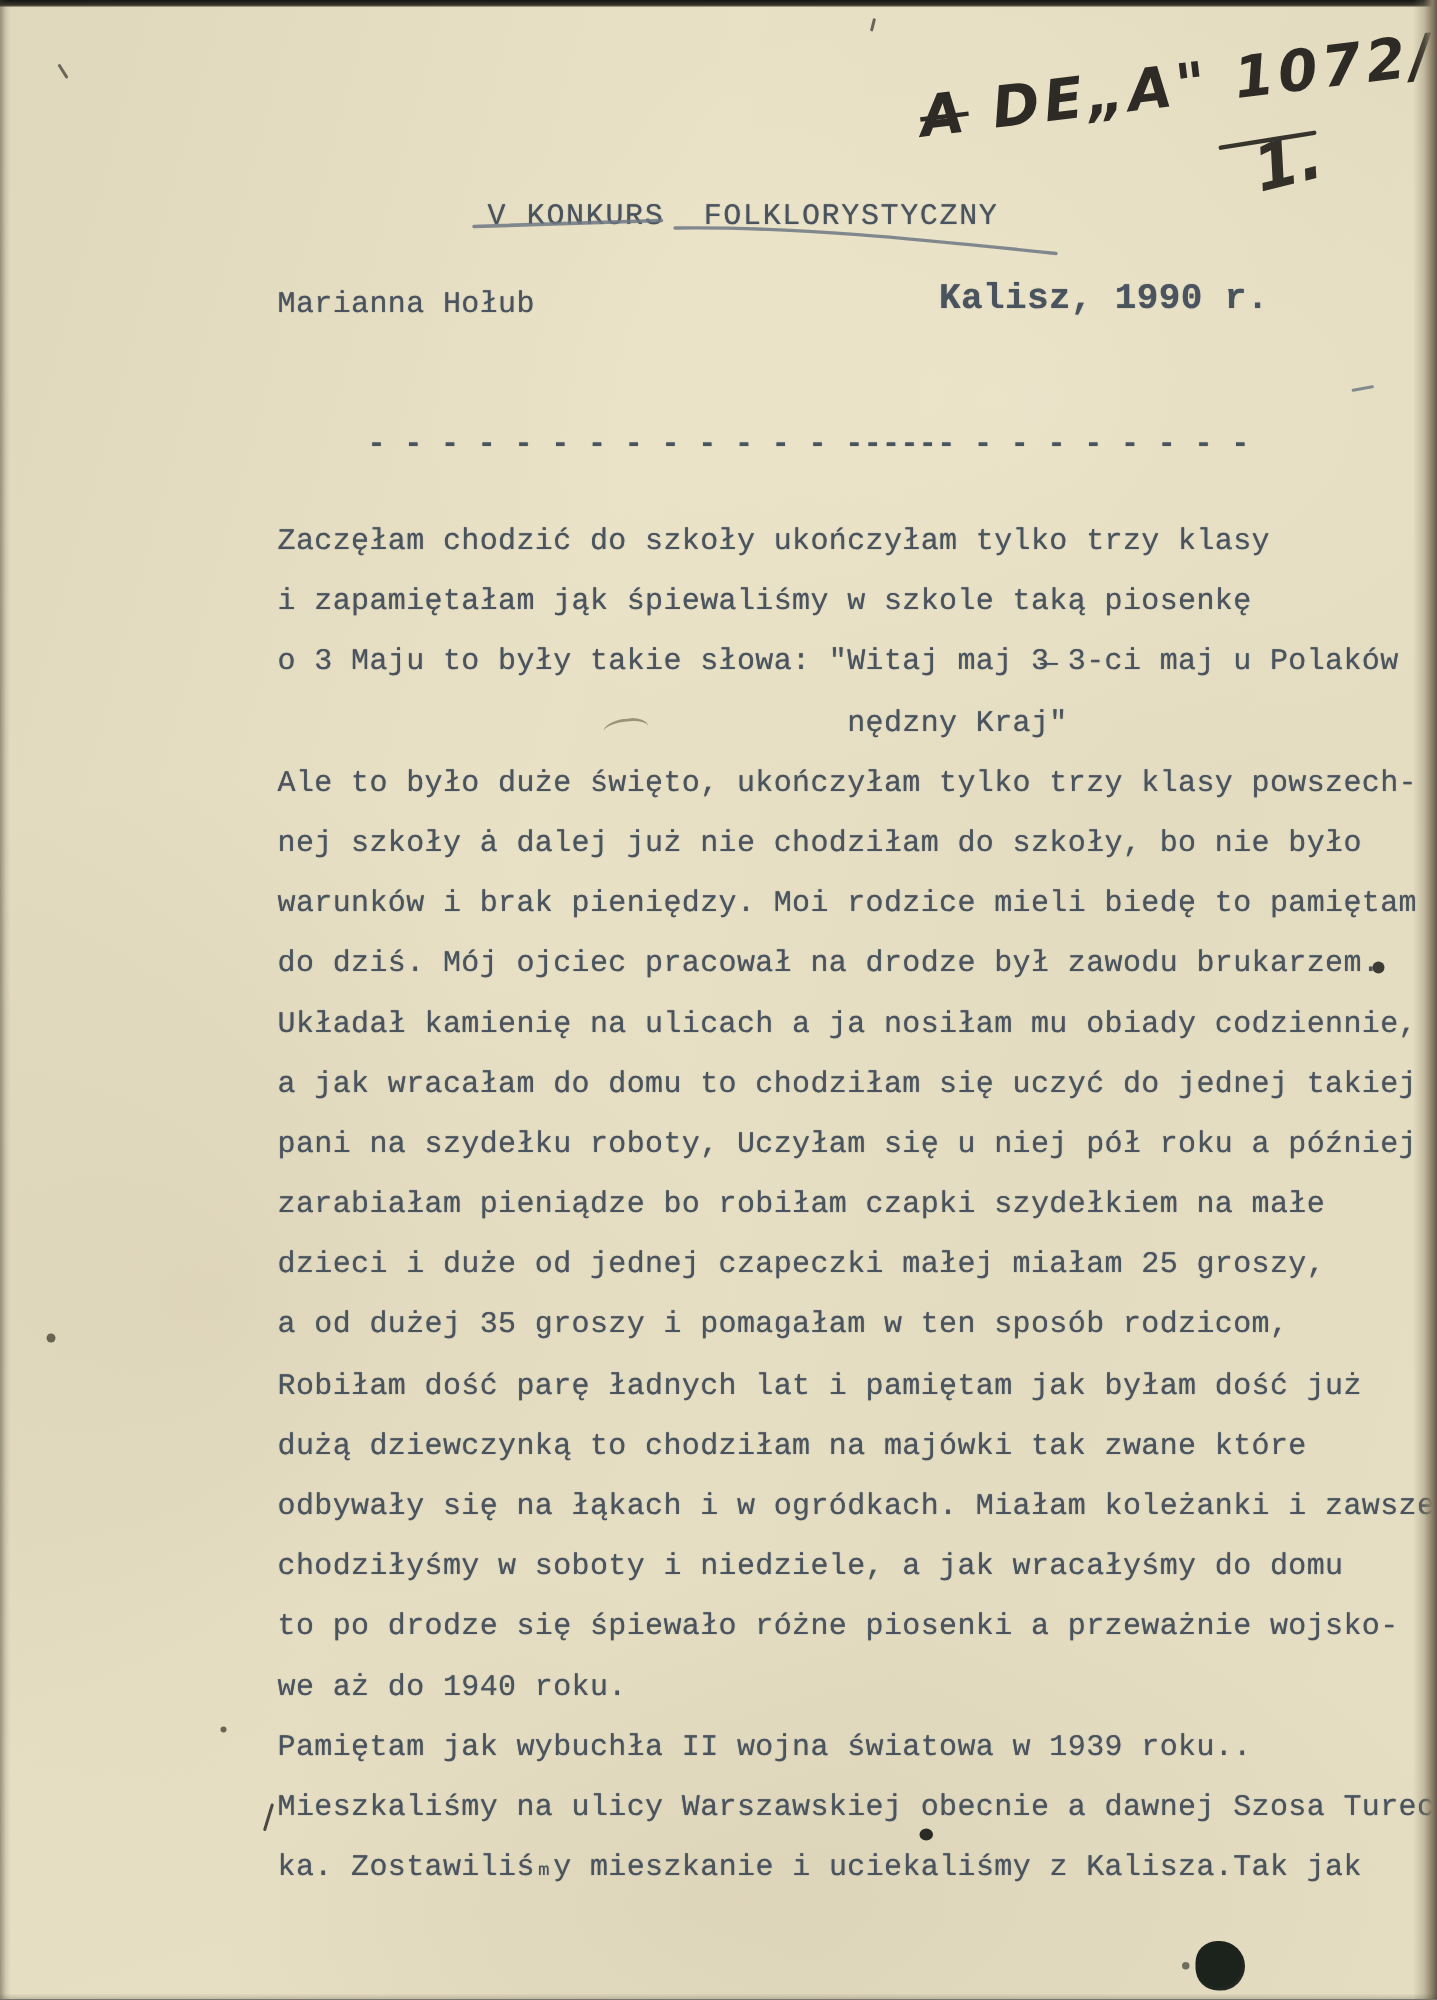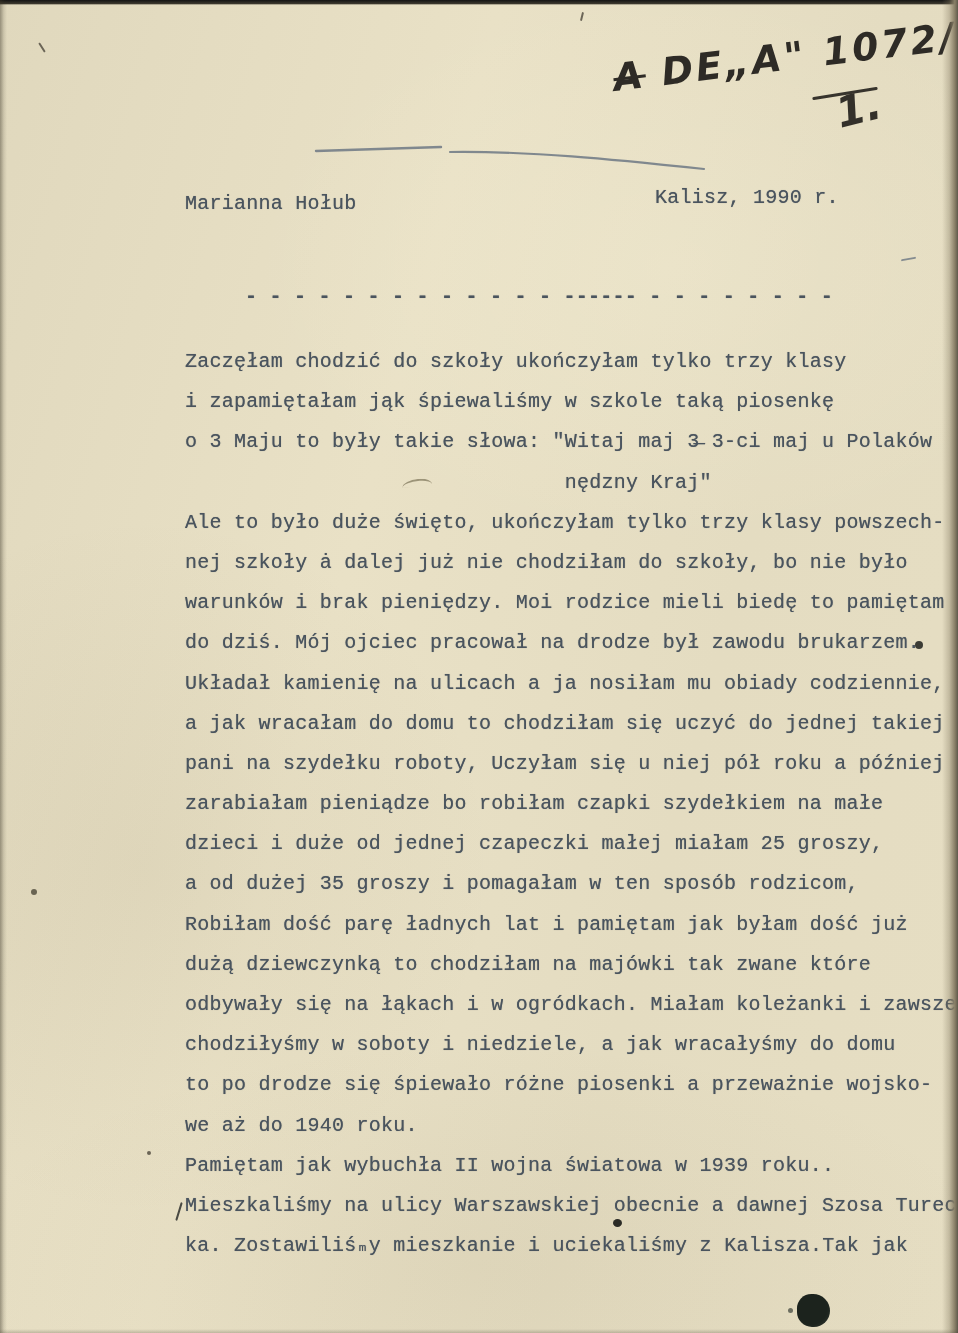--- a/index.html
+++ b/index.html
@@ -18,21 +18,21 @@
   
   .edge-top{position:absolute;left:0;top:0;width:100%;height:5px;background:linear-gradient(#141414,#3a362c 70%,rgba(58,54,44,0));}
   .edge-left{position:absolute;left:0;top:0;width:7px;height:100%;background:linear-gradient(90deg,rgba(60,55,40,0.45),rgba(60,55,40,0.12) 55%,rgba(0,0,0,0));}
   .edge-right{position:absolute;right:0;top:0;width:16px;height:100%;background:linear-gradient(90deg,rgba(0,0,0,0),rgba(130,120,95,0.35) 45%,#8a8068 80%,#5e594b);}
   .edge-bottom{position:absolute;left:0;bottom:0;width:100%;height:4px;background:linear-gradient(rgba(0,0,0,0),rgba(70,65,50,0.25));}
 
   .typed{color:#4a545e;text-shadow:0 0 0.7px rgba(74,84,94,0.75);letter-spacing:0.25px;white-space:pre;}
 
   .title{position:absolute;left:325px;top:133px;font-size:20px;letter-spacing:1.1px;}
   .author{position:absolute;left:185px;top:192px;font-size:20px;}
-  .place-date{position:absolute;left:655px;top:186px;font-size:20px;}
+  .place-date{position:absolute;left:626px;top:186px;font-size:24px;font-weight:bold;}
   .subtitle{position:absolute;left:275px;top:262px;font-size:20px;}
   .subtitle-dashes{position:absolute;left:245px;top:285px;font-size:20px;font-weight:bold;letter-spacing:0.25px;}
 
   .body-text{position:absolute;left:185px;top:342px;width:790px;font-size:20px;}
   .body-text .line{height:40.2px;line-height:40.2px;white-space:pre;}
 
   .pen-strokes{position:absolute;left:300px;top:125px;pointer-events:none;}
 
   .annotation{
     position:absolute;left:612px;top:34px;
@@ -68,20 +68,21 @@
 </style>
 </head>
 <body>
 
 <div class="page">
 
   <div class="annotation"><span class="struck">A</span><span> DE„A" 1072/-</span></div>
   <div class="annotation-sub-line"></div>
   <div class="annotation-sub">1.</div>
 
+  <div class="title typed">V KONKURS  FOLKLORYSTYCZNY</div>
 
   <svg class="pen-strokes" width="430" height="60" viewBox="0 0 430 60">
     <path d="M16,26 L141,22" stroke="#6d7884" stroke-width="2.4" fill="none" stroke-linecap="round" opacity="0.85"></path>
     <path d="M150,27 C230,26 310,34 404,44" stroke="#6d7884" stroke-width="2.2" fill="none" stroke-linecap="round" opacity="0.85"></path>
   </svg>
 
   <div class="author typed">Marianna Hołub</div>
   <div class="place-date typed">Kalisz, 1990 r.</div>
 
   <div class="subtitle-dashes typed">- - - - - - - - - - - - - ------ - - - - - - - -</div>

